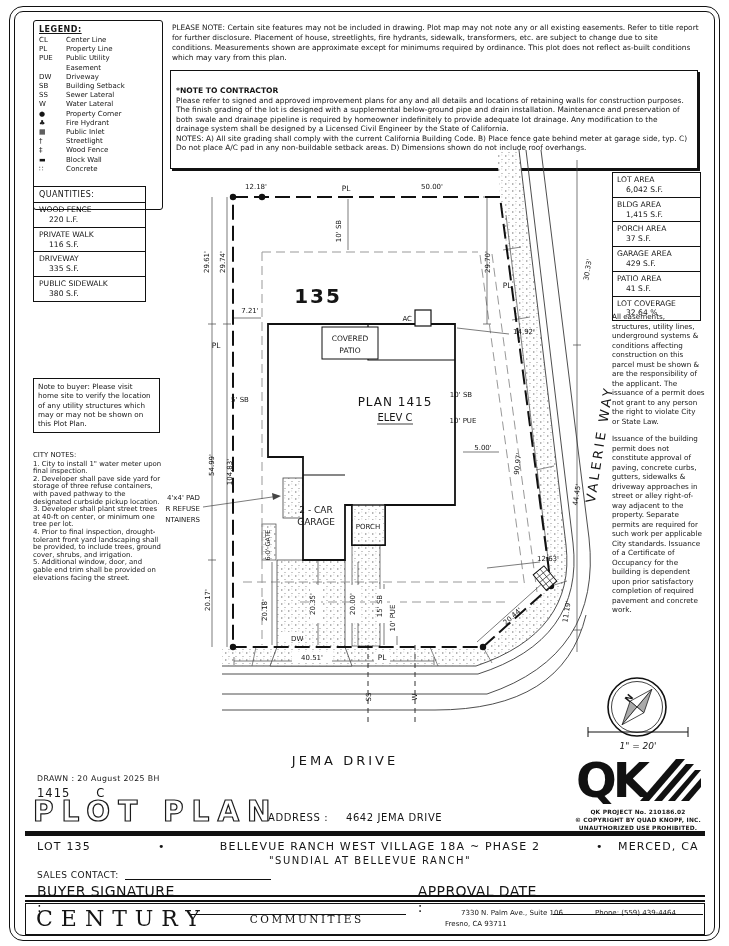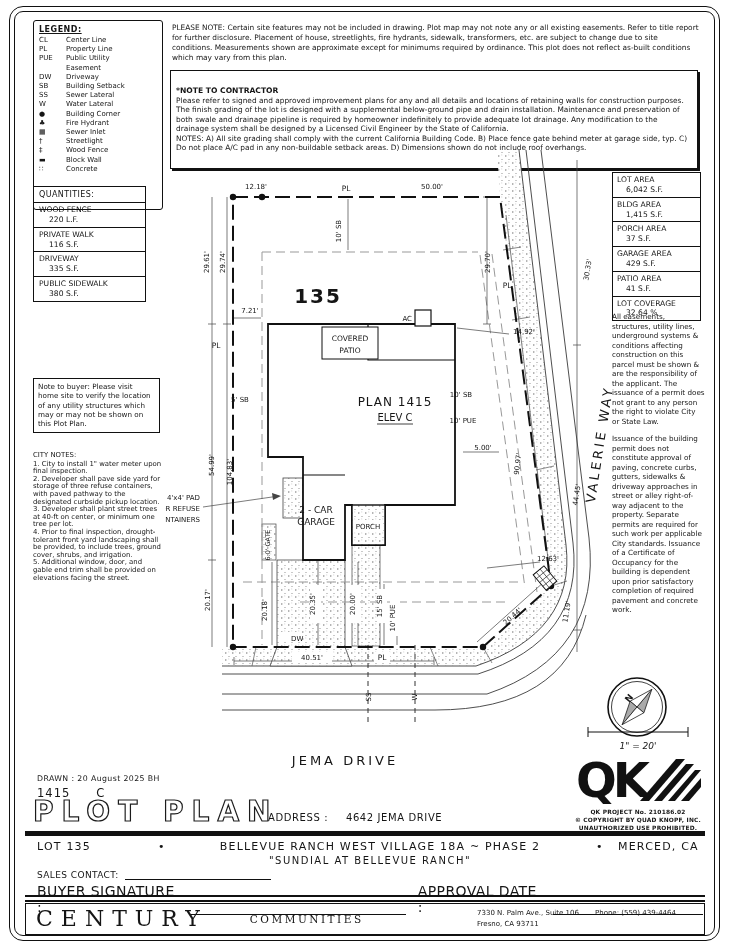--- a/index.html
+++ b/index.html
@@ -75,21 +75,21 @@
   .bl-buyer{width:218px;margin-left:8px;}
   .bl-appr{width:152px;margin-left:8px;}
   .grp{display:flex;align-items:flex-end;}
   .bar2a{position:absolute;left:25px;top:895px;width:680px;height:2.4px;background:#111;}
   .bar2b{position:absolute;left:25px;top:899.5px;width:680px;height:2.4px;background:#111;}
   .footer{position:absolute;left:25px;top:903px;width:680px;height:32px;border:1.2px solid #111;box-sizing:border-box;
           display:flex;align-items:center;gap:36px;}
   .brand{font-family:"DejaVu Serif",serif;font-size:22px;letter-spacing:8px;margin-left:10px;line-height:1;}
   .brand-sub{font-family:"DejaVu Serif",serif;font-size:10.5px;letter-spacing:2.5px;margin-left:6px;margin-bottom:1px;}
   .foot-addr{position:absolute;right:12px;top:4px;font-size:7px;line-height:1.5;text-align:left;}
-  .foot-addr .row1 span{margin-right:16px;}
+  .foot-addr .row1 span{margin-right:16px;margin-left:16px;}
 </style>
 </head>
 <body>
 
 <div class="sheet">
   <div class="b-outer"></div>
   <div class="b-inner"></div>
 
   <div class="legend">
     <div class="legend-title">LEGEND:</div>
@@ -125,31 +125,31 @@
         <span class="lg-lab pre">Sewer Lateral</span>
       </div>
 
       <div class="lg-row">
         <span class="lg-sym">W</span>
         <span class="lg-lab pre">Water Lateral</span>
       </div>
 
       <div class="lg-row">
         <span class="lg-sym">●</span>
-        <span class="lg-lab pre">Building Corner</span>
+        <span class="lg-lab pre">Property Corner</span>
       </div>
 
       <div class="lg-row">
         <span class="lg-sym">♣</span>
         <span class="lg-lab pre">Fire Hydrant</span>
       </div>
 
       <div class="lg-row">
         <span class="lg-sym">▦</span>
-        <span class="lg-lab pre">Sewer Inlet</span>
+        <span class="lg-lab pre">Public Inlet</span>
       </div>
 
       <div class="lg-row">
         <span class="lg-sym">†</span>
         <span class="lg-lab pre">Streetlight</span>
       </div>
 
       <div class="lg-row">
         <span class="lg-sym">‡</span>
         <span class="lg-lab pre">Wood Fence</span>

